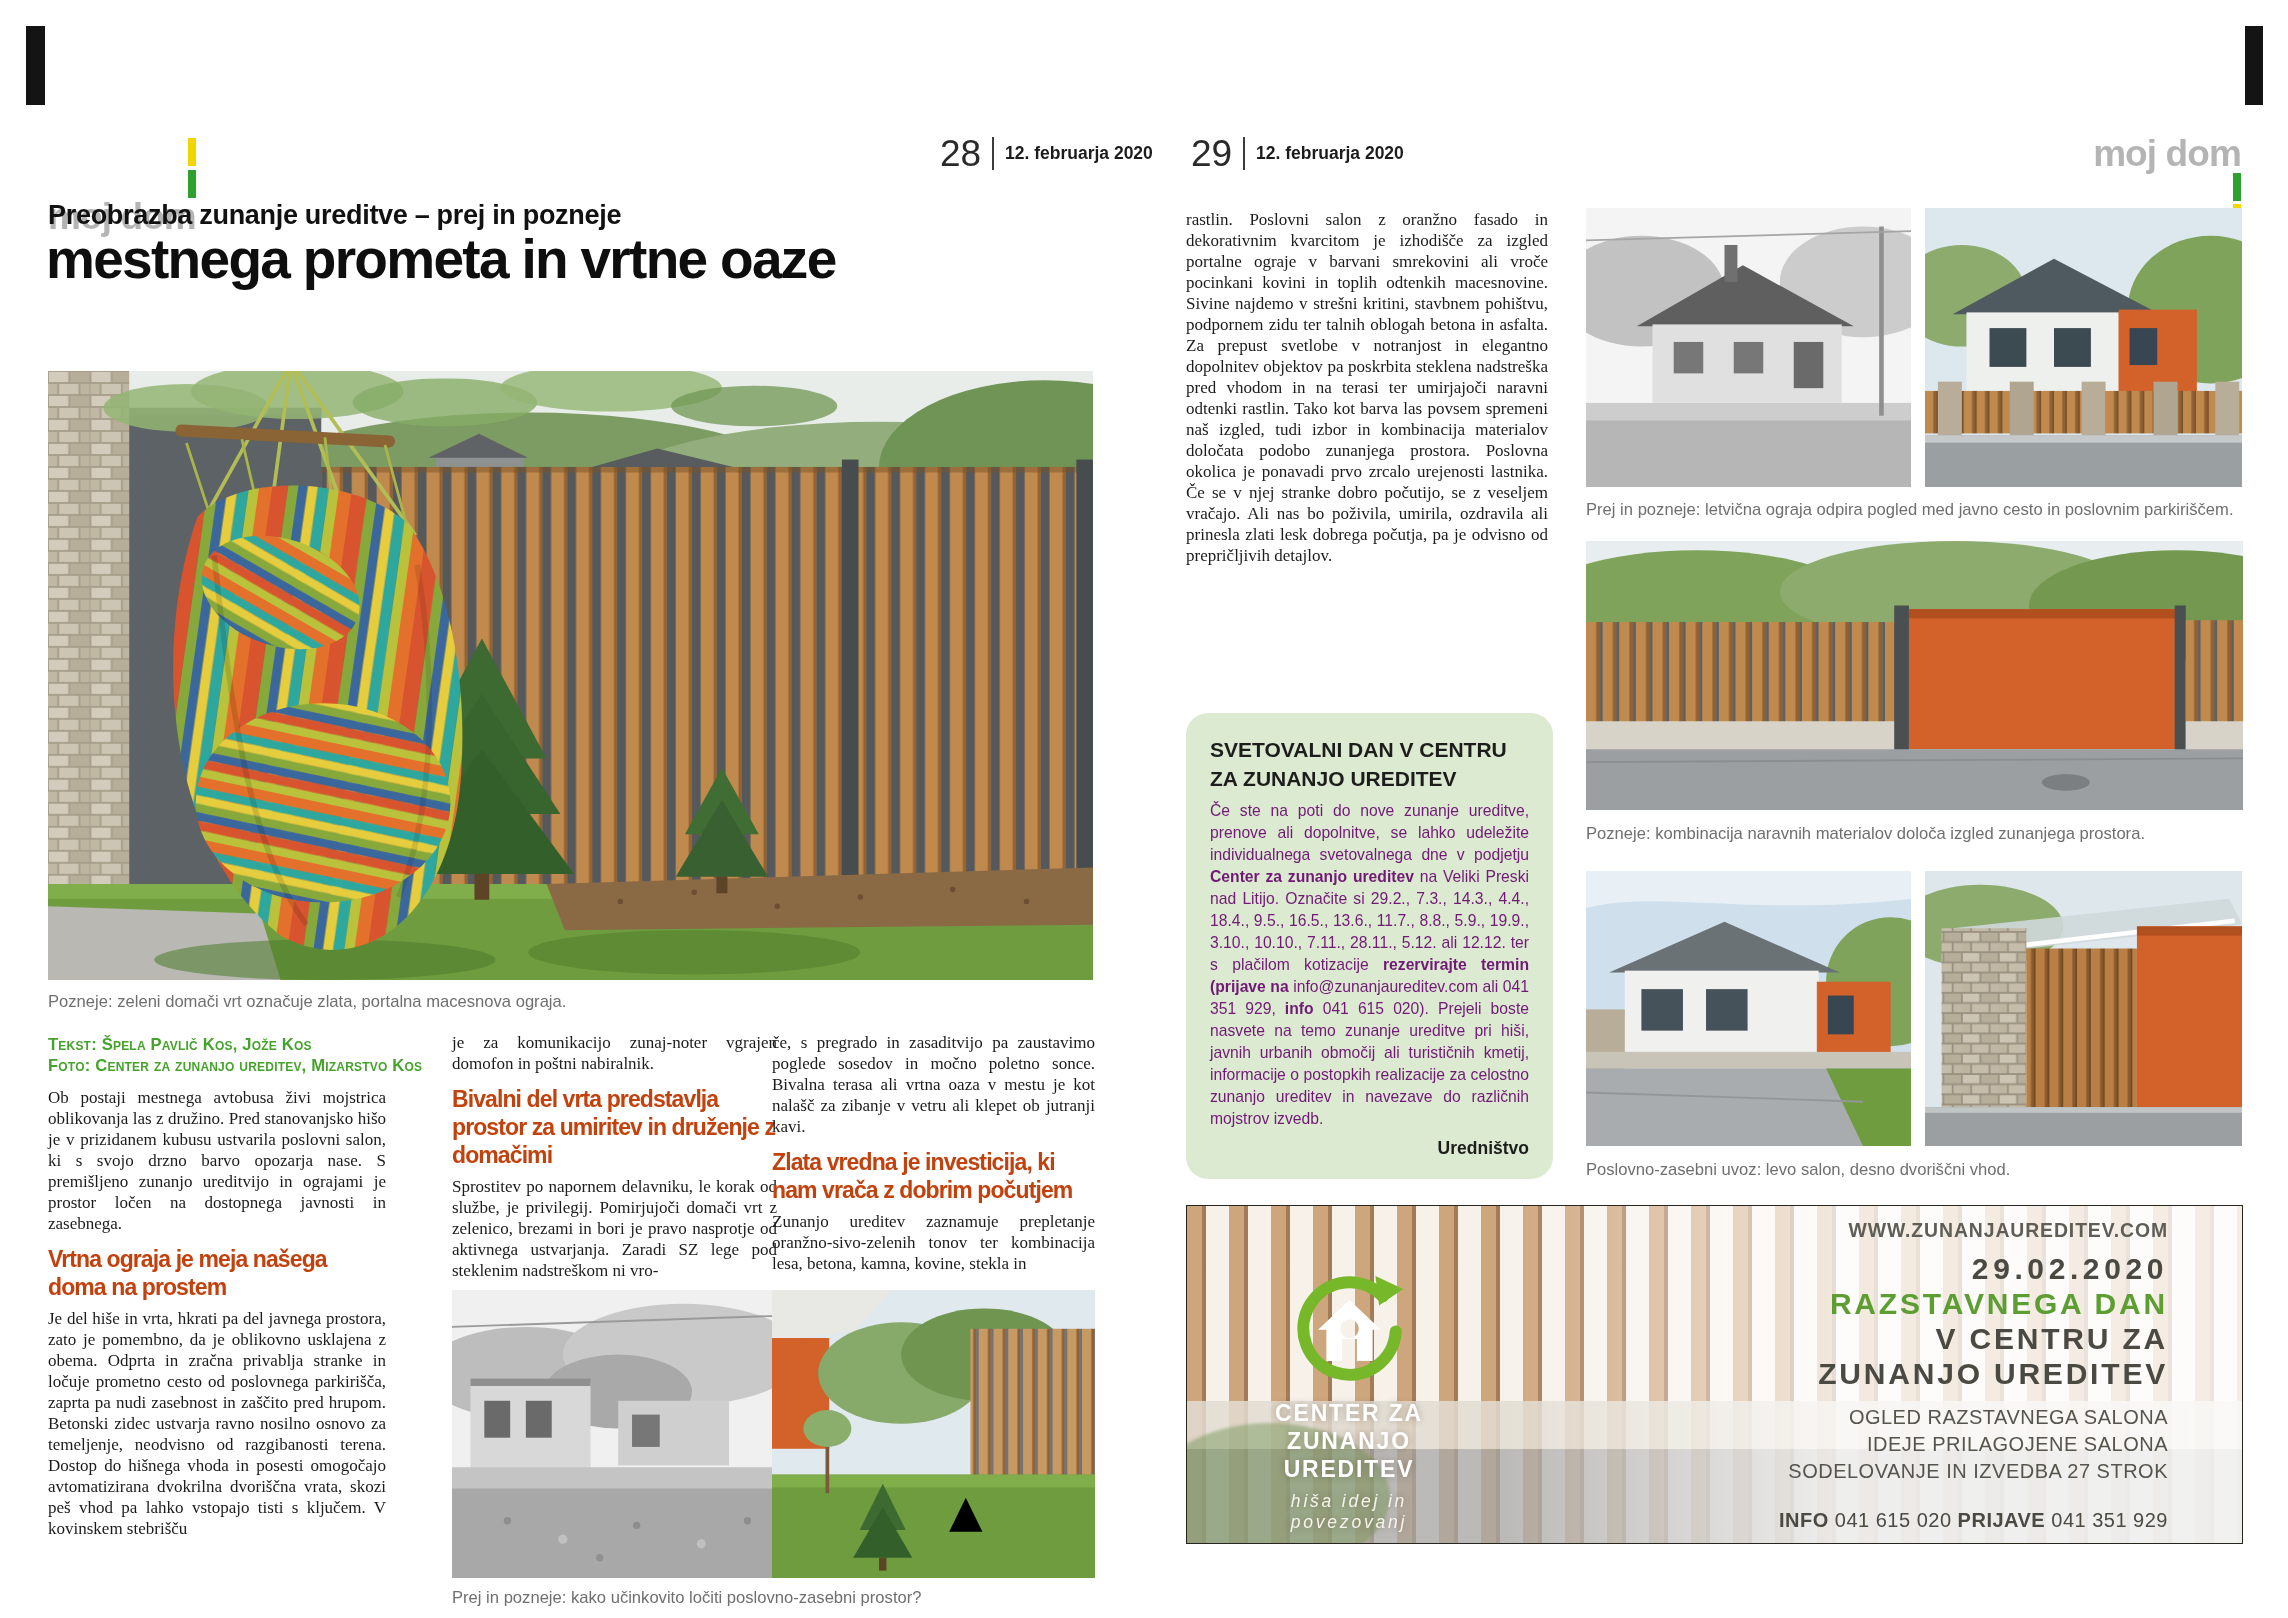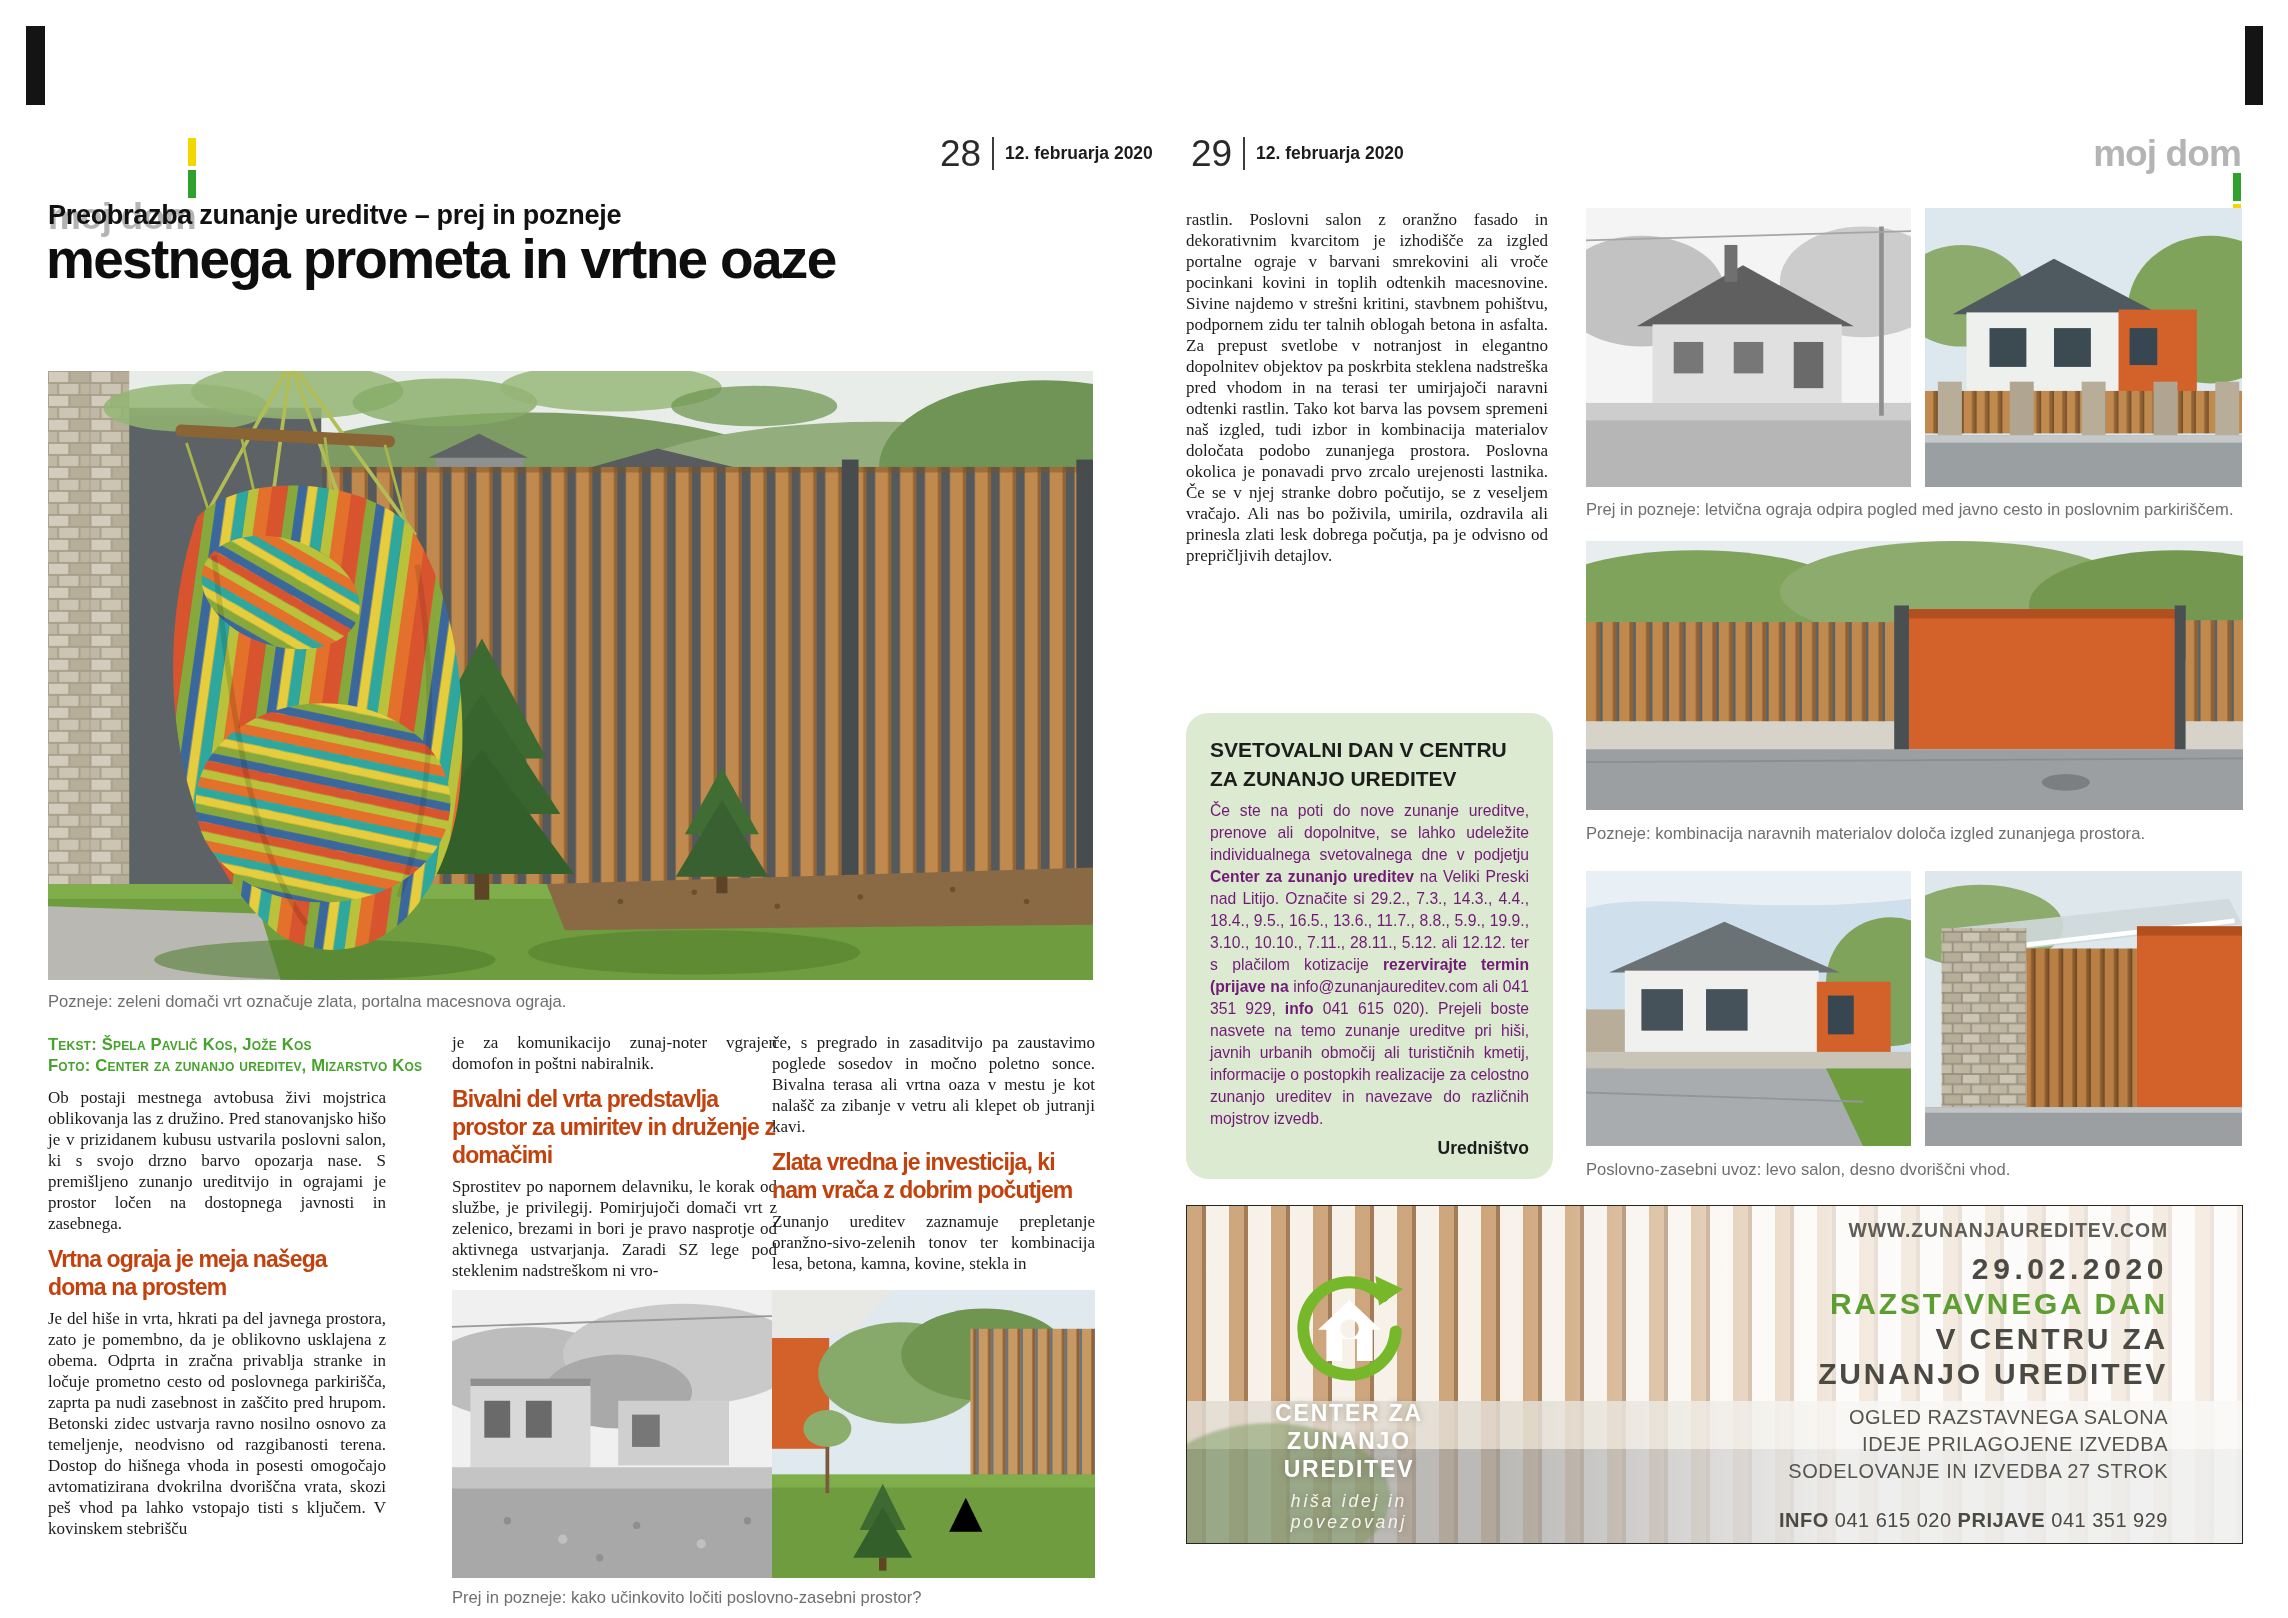--- a/index.html
+++ b/index.html
@@ -406,21 +406,21 @@
     </div>
 
     <div class="ad-text">
       <div class="ad-url">WWW.ZUNANJAUREDITEV.COM</div>
       <div class="ad-date">29.02.2020</div>
       <div class="ad-big ad-green-line">RAZSTAVNEGA DAN</div>
       <div class="ad-big">V CENTRU ZA</div>
       <div class="ad-big">ZUNANJO UREDITEV</div>
       <div class="ad-items">
         <div class="ad-item">OGLED RAZSTAVNEGA SALONA</div>
-        <div class="ad-item">IDEJE PRILAGOJENE IZVEDBA</div>
+        <div class="ad-item">IDEJE PRILAGOJENE SALONA</div>
         <div class="ad-item">SODELOVANJE IN IZVEDBA 27 STROK</div>
       </div>
       <div class="ad-contact"><span class="b">INFO </span><span>041 615 020 </span><span class="b">PRIJAVE </span><span>041 351 929</span></div>
     </div>
   </div>
 
 </div>
 
 
 </body></html>

